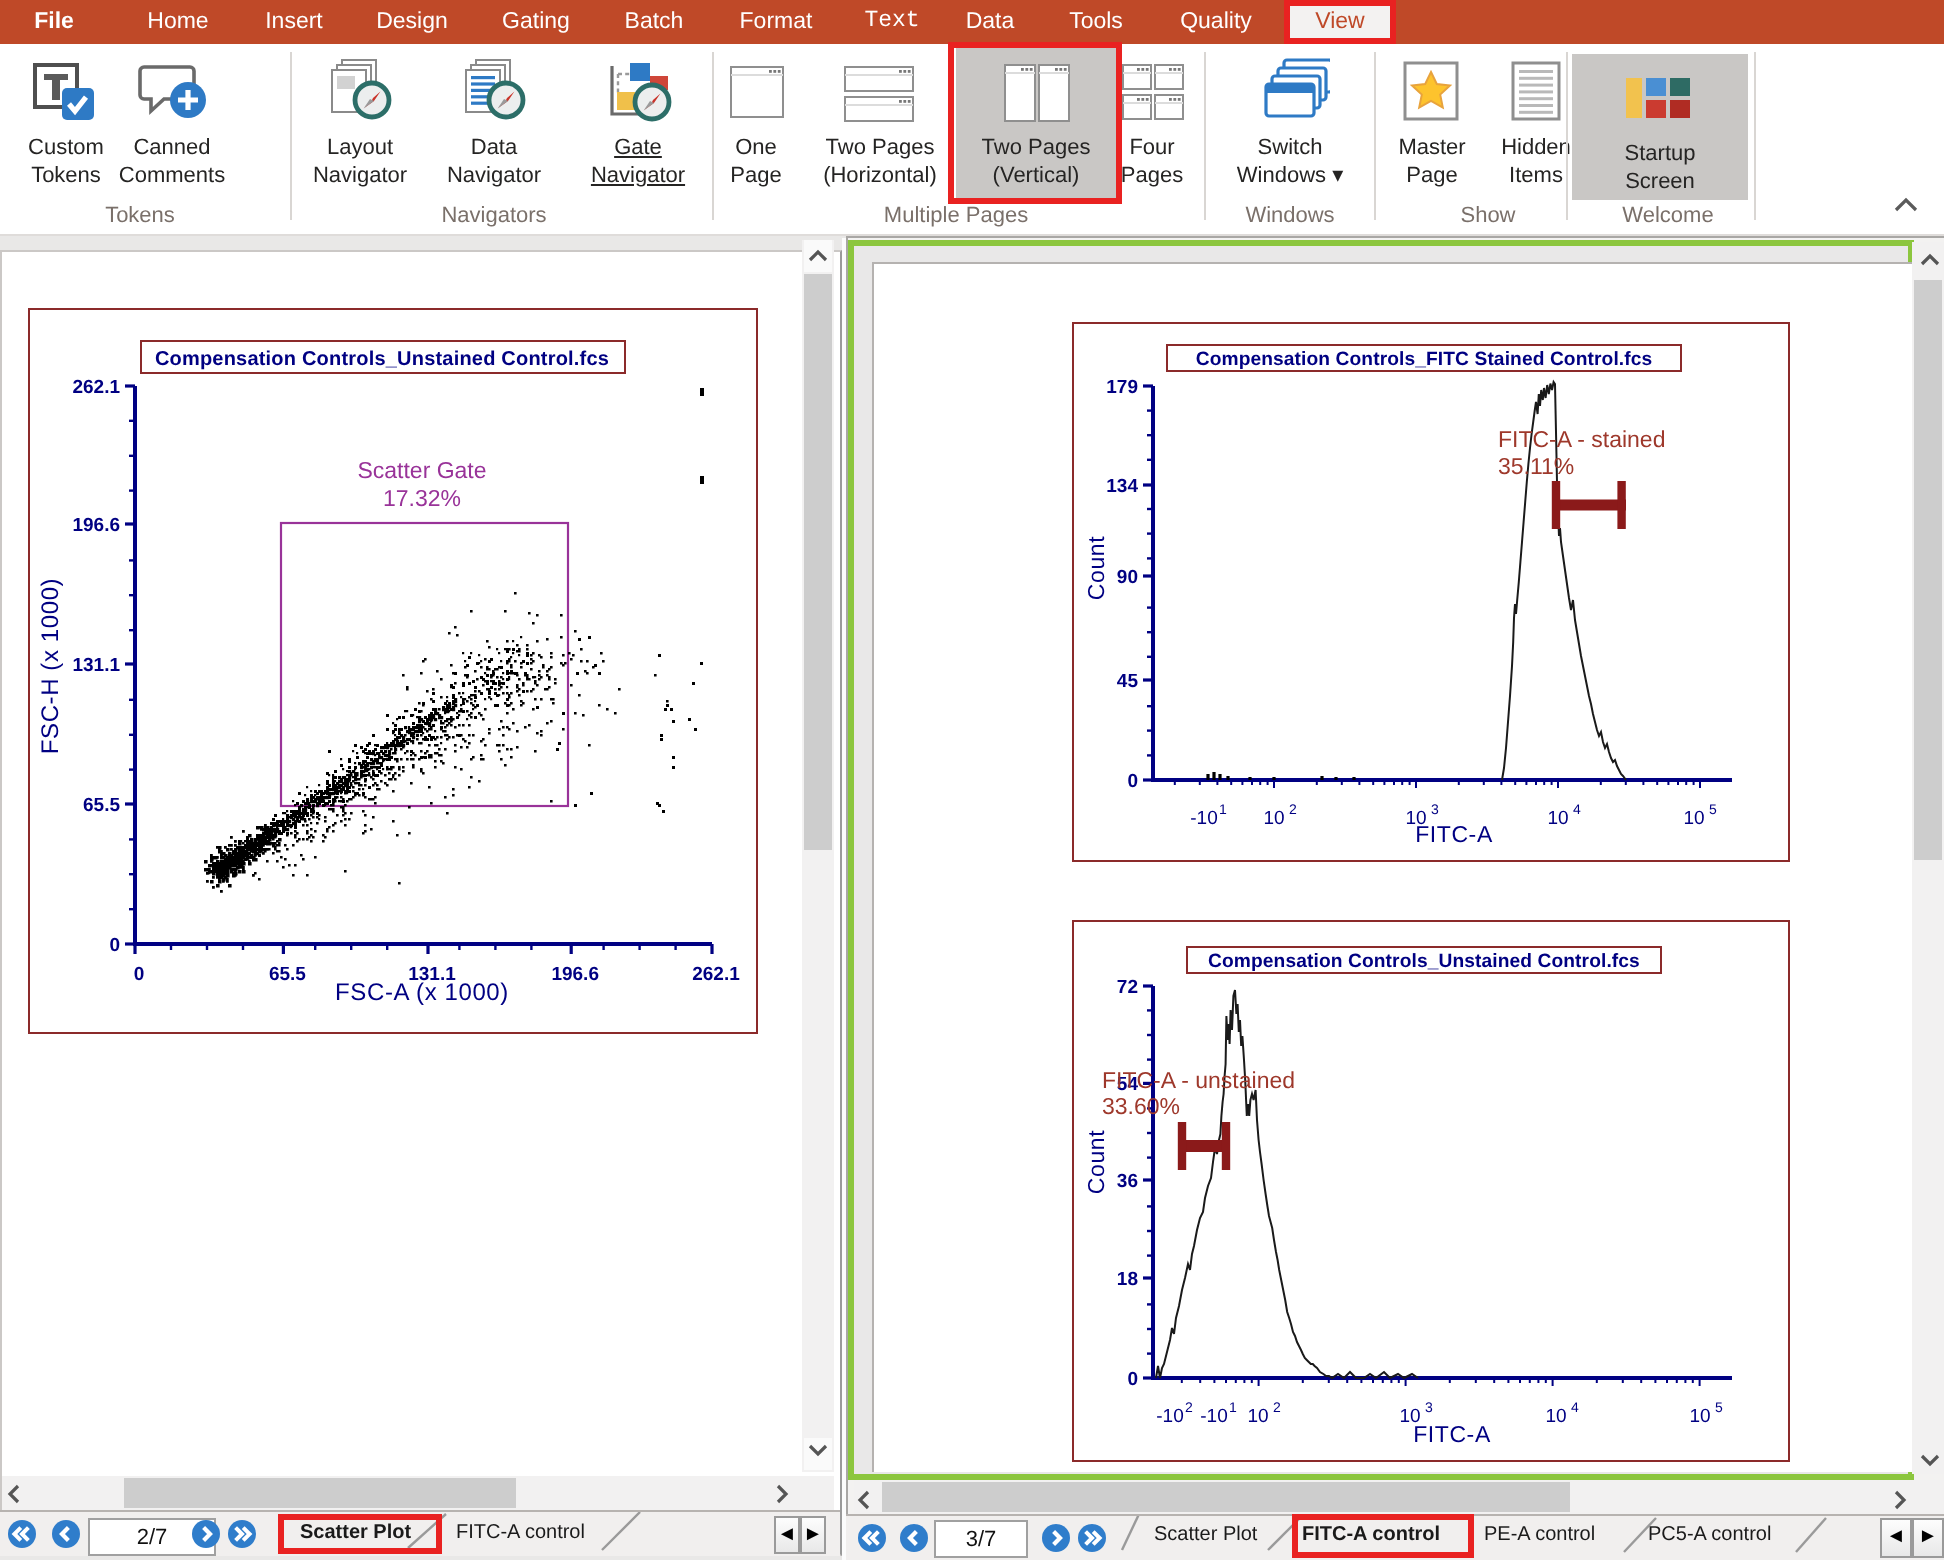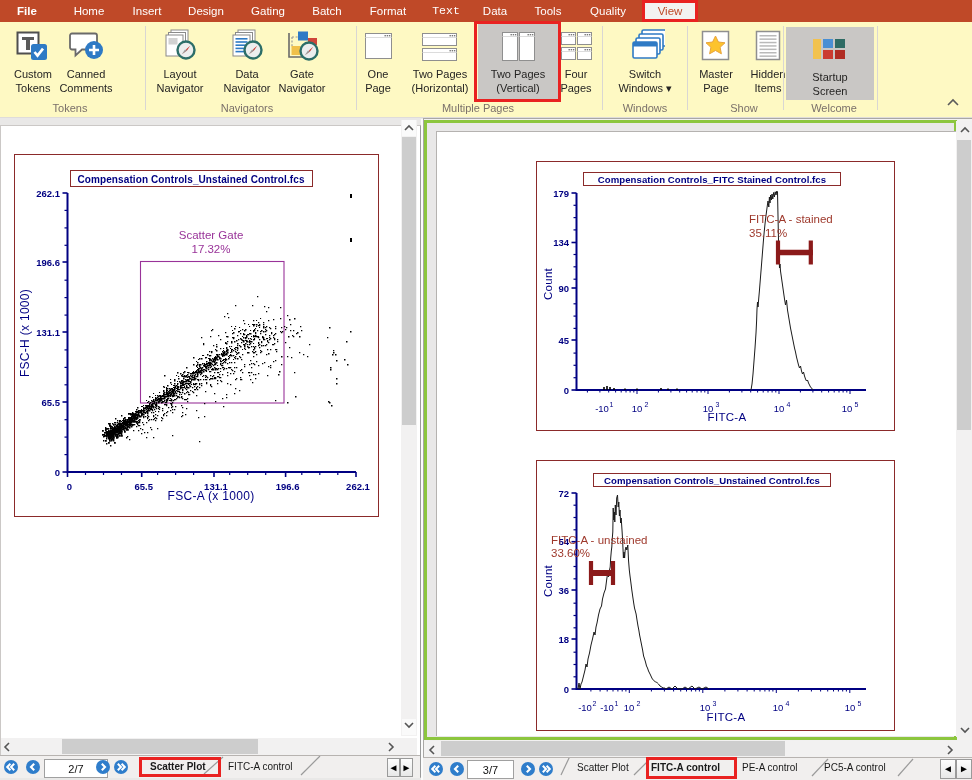--- a/index.html
+++ b/index.html
@@ -2,21 +2,21 @@
 <html><head><meta charset="utf-8"><style>
 *{margin:0;padding:0;box-sizing:border-box}
 html,body{width:972px;height:780px;overflow:hidden;background:#e9e8e7;font-family:"Liberation Sans",sans-serif}
 .a{position:absolute}
 
 #tabbar{position:absolute;left:0;top:0;width:972px;height:22px;background:#bf4928}
 #tabbar span{position:absolute;top:0;height:22px;line-height:22px;color:#fff;font-size:11.5px;text-align:center}
 #viewtab{position:absolute;left:642px;top:0;width:56px;height:22px;background:#f3f2f1;border:3px solid #e92221;
 color:#bf4928;font-size:11.5px;line-height:17px;text-align:center}
 
-#ribbon{position:absolute;left:0;top:22px;width:972px;height:96px;background:#fef9c3;border-bottom:1px solid #dfdcda}
+#ribbon{position:absolute;left:0;top:22px;width:972px;height:96px;background:#ffffff;border-bottom:1px solid #dfdcda}
 .gsep{position:absolute;top:4px;height:84px;width:1px;background:#d9d6d3}
 .glabel{position:absolute;top:80px;height:14px;font-size:11px;color:#7a706a;text-align:center;width:120px}
 .btn{position:absolute;top:2px;text-align:center;font-size:11px;color:#252423}
 .btn .lbl{line-height:13.5px}
 .bsel{background:#c9c7c5}
 
 #lwin{position:absolute;left:0;top:125px;width:421px;height:653px;background:#fff;border:1px solid #cbc8c6;border-right:1px solid #9a9a9a}
 #lv{position:absolute;left:401px;top:120px;width:16px;height:616px;background:#f2f1f1}
 #lh{position:absolute;left:1px;top:738px;width:400px;height:17px;background:#f2f1f1}
 #lnav{position:absolute;left:0px;top:755px;width:420px;height:23px;background:#f1efee;border-top:1px solid #b7b3b0}
@@ -103,21 +103,21 @@
           <rect x="6.5" y="18.6" width="12" height="1.6" fill="#2e7ac5"></rect>
           <rect x="6.5" y="21.8" width="12" height="1.6" fill="#2e7ac5"></rect>
           <circle cx="24" cy="21" r="8.5" fill="#eceeee" stroke="#2c6e68" stroke-width="2.4"></circle>
           <path d="M28.2 16.8 L24.5 20 L23.5 22 L19.8 25.2 L25 21.5 Z" fill="#c9342b"></path>
           <path d="M19.8 25.2 L23 20.5 L25 21.5 Z" fill="#9a9a9a"></path>
         </svg>
       </div>
       <div class="lbl">Data</div>
       <div class="lbl">Navigator</div>
     </div>
-    <div class="btn" style="left:260px;width:84px;">
+    <div class="btn" style="left:277px;width:84px;text-decoration:underline;">
       <div style="height:44px;display:flex;align-items:center;justify-content:center">
         <svg width="36" height="34" style="">
           <path d="M5 4 v24 h24" stroke="#6a6a6a" stroke-width="1.6" fill="none"></path>
           <path d="M8 8 h6 M8 8 v10 M14 22 h6" stroke="#9a9a9a" stroke-width="1.2" stroke-dasharray="2 1.6" fill="none"></path>
           <rect x="14" y="2.5" width="10" height="9" fill="#2e7ac5"></rect>
           <rect x="24" y="9" width="9" height="7" fill="#cf4639"></rect>
           <rect x="7.5" y="17" width="9" height="9" fill="#f0c04a"></rect>
           <circle cx="25" cy="22" r="8.5" fill="#eceeee" stroke="#2c6e68" stroke-width="2.4"></circle>
           <path d="M29.2 17.8 L25.5 21 L24.5 23 L20.8 26.2 L26 22.5 Z" fill="#c9342b"></path>
           <path d="M20.8 26.2 L24 21.5 L26 22.5 Z" fill="#9a9a9a"></path>

